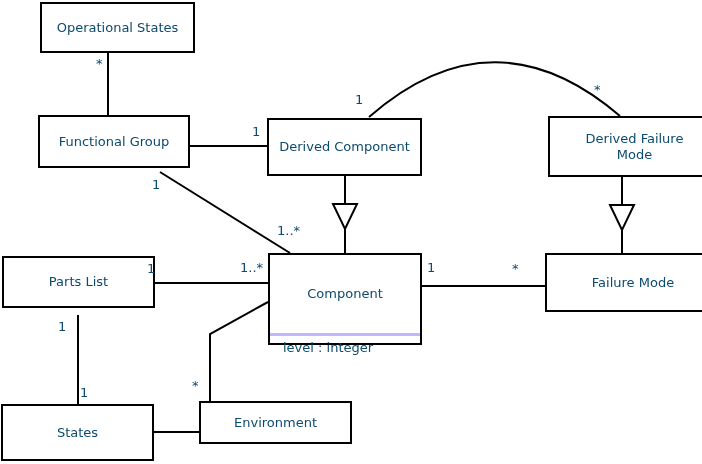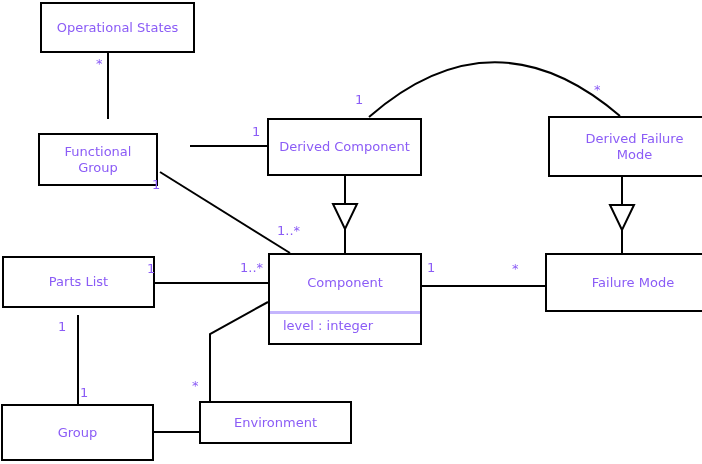--- a/index.html
+++ b/index.html
@@ -1,28 +1,28 @@
 <!DOCTYPE html>
 <html><head>
 <meta charset="utf-8">
 <style>
   html,body{margin:0;padding:0;background:#ffffff;}
   .diagram{
     position:relative;width:702px;height:464px;background:#ffffff;overflow:hidden;
-    font-family:"DejaVu Sans","Liberation Sans",sans-serif;color:#8b5cf6;
+    font-family:"DejaVu Sans","Liberation Sans",sans-serif;color:#0c4a6e;
   }
   .connectors{position:absolute;left:0;top:0;width:702px;height:464px;}
   .cls{
     position:absolute;box-sizing:border-box;border:2px solid #000;background:#ffffff;
     display:flex;align-items:center;justify-content:center;
   }
   .cls .cls-name{font-size:13px;text-align:center;line-height:1.2;padding:0 4px;}
   .comp{display:block;padding:0;}
   .comp .cls-name{
-    box-sizing:border-box;height:56px;display:flex;align-items:center;justify-content:center;
+    box-sizing:border-box;height:78px;display:flex;align-items:center;justify-content:center;
   }
   .comp .cls-attr{
     box-sizing:border-box;border-top:3px solid #c4b5fd;height:26px;
     display:flex;align-items:center;font-size:13px;padding-left:13px;
   }
   .mult{position:absolute;font-size:13px;line-height:1;white-space:nowrap;}
 </style>
 </head>
 <body>
 
@@ -45,21 +45,21 @@
       <line x1="78" y1="315" x2="78" y2="404"></line>
       <line x1="154" y1="432" x2="199" y2="432"></line>
       <polyline points="268,302 210,334 210,401"></polyline>
     </g>
   </svg>
 
   <div class="cls" style="left:40px;top:2px;width:155px;height:51px;">
     <div class="cls-name">Operational States</div>
   </div>
 
-  <div class="cls" style="left:38px;top:133px;width:120px;height:53px;">
+  <div class="cls" style="left:38px;top:115px;width:152px;height:53px;">
     <div class="cls-name">Functional Group</div>
   </div>
 
   <div class="cls" style="left:267px;top:118px;width:155px;height:58px;">
     <div class="cls-name">Derived Component</div>
   </div>
 
   <div class="cls" style="left:548px;top:116px;width:157px;height:61px;padding-left:16px;">
     <div class="cls-name">Derived Failure Mode</div>
   </div>
@@ -71,21 +71,21 @@
   <div class="cls comp" style="left:268px;top:253px;width:154px;height:92px;">
     <div class="cls-name">Component</div>
     <div class="cls-attr">level : integer</div>
   </div>
 
   <div class="cls" style="left:545px;top:253px;width:176px;height:59px;">
     <div class="cls-name">Failure Mode</div>
   </div>
 
   <div class="cls" style="left:1px;top:404px;width:153px;height:57px;">
-    <div class="cls-name">Group</div>
+    <div class="cls-name">States</div>
   </div>
 
   <div class="cls" style="left:199px;top:401px;width:153px;height:43px;">
     <div class="cls-name">Environment</div>
   </div>
 
   <span class="mult" style="left:96px;top:57px;">*</span>
   <span class="mult" style="left:252px;top:125px;">1</span>
   <span class="mult" style="left:152px;top:178px;">1</span>
   <span class="mult" style="left:277px;top:224px;">1..*</span>

